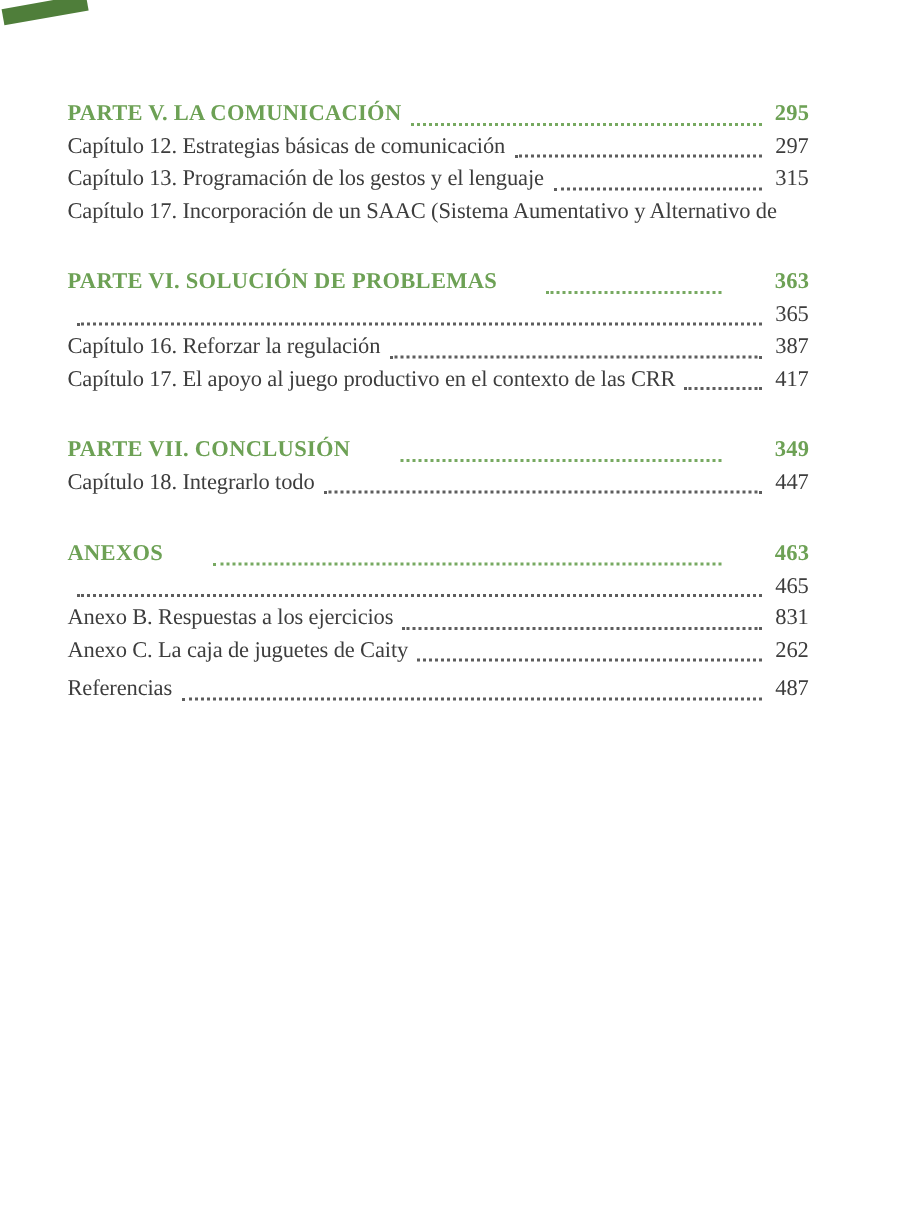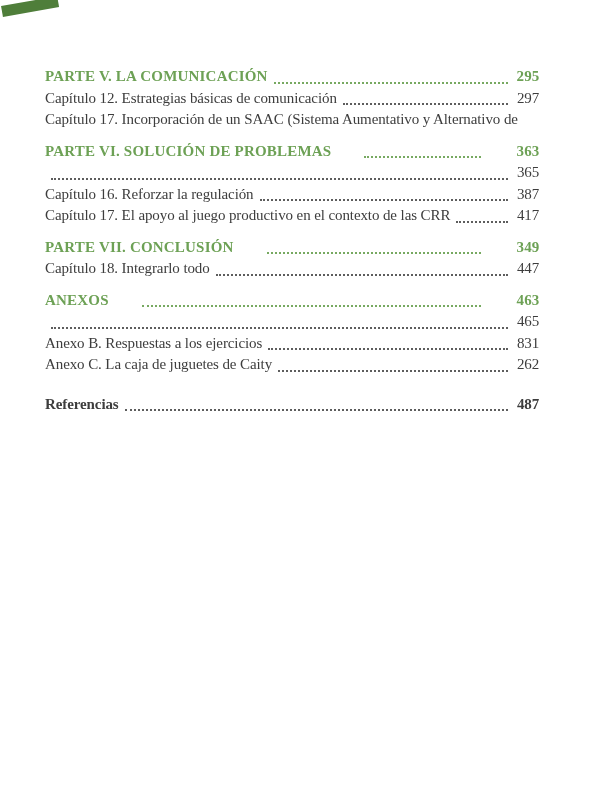--- a/index.html
+++ b/index.html
@@ -55,22 +55,22 @@
     flex: 0 0 auto;
     min-width: 30px;
     text-align: center;
   }
   .row.part {
     color: #6da155;
     font-weight: 700;
     letter-spacing: 0.2px;
   }
   .row.part .leader { border-bottom-color: #77a961; }
-  .row.gap { margin-top: 10px; gap: 27px; }
-  .row.gap-sm { margin-top: 18px; font-weight: bold; }
+  .row.gap { margin-top: 26px; gap: 27px; }
+  .row.gap-sm { margin-top: 4px; }
   .row.noleader .leader { border-bottom: none; }
 </style>
 </head>
 <body>
 
 <div class="page">
 
   <div class="corner-ribbon"></div>
 
   <main class="toc">
@@ -80,20 +80,25 @@
       <span class="leader"></span>
       <span class="pnum">295</span>
     </div>
 
     <div class="row">
       <span class="label">Capítulo 12. Estrategias básicas  de comunicación</span>
       <span class="leader"></span>
       <span class="pnum">297</span>
     </div>
 
+    <div class="row">
+      <span class="label">Capítulo 13. Programación de los gestos y el lenguaje</span>
+      <span class="leader"></span>
+      <span class="pnum">315</span>
+    </div>
 
     <div class="row noleader">
       <span class="label">Capítulo 17. Incorporación de un SAAC (Sistema Aumentativo y Alternativo de</span>
       <span class="leader"></span>
 
     </div>
 
 
     <div class="row part gap">
       <span class="label">PARTE VI. SOLUCIÓN DE PROBLEMAS</span>

